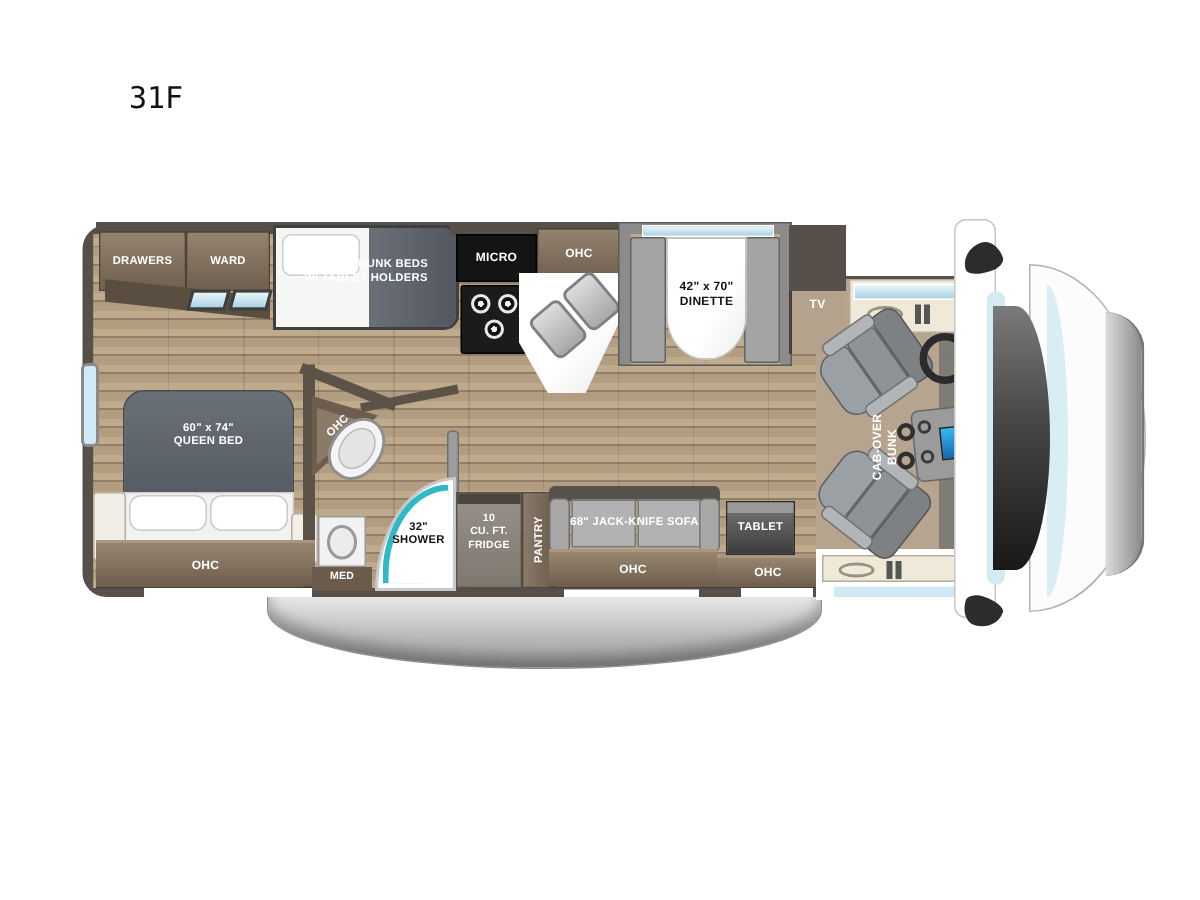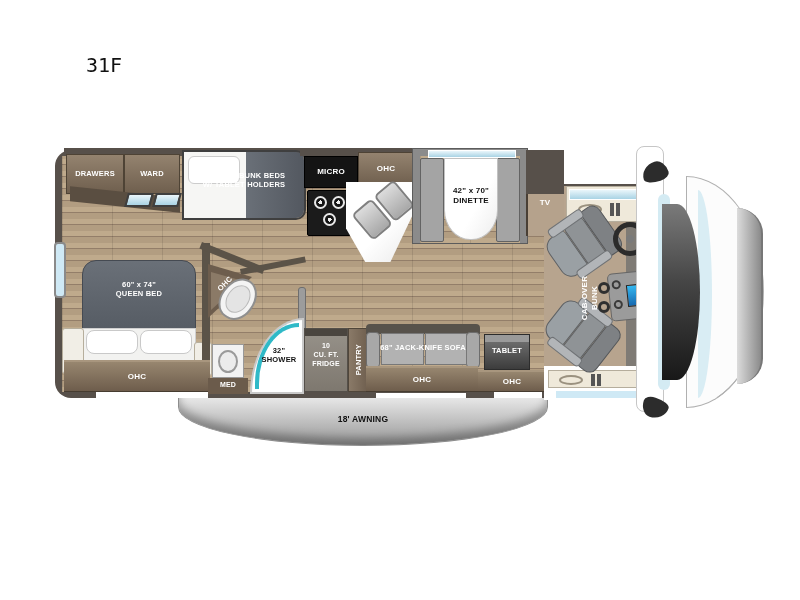--- a/index.html
+++ b/index.html
@@ -38,21 +38,20 @@
 <body>
 
 <div id="stage">
 
   <div class="a" style="left:86px;top:53px;font:20px 'DejaVu Sans Mono',monospace;color:#111;">31F</div>
 
   <div class="a" style="left:178px;top:394px;width:368px;height:50px;
        background:linear-gradient(180deg,#ececec,#b9b9b9 60%,#9a9a9a);
        border:1px solid #8d8d8d;border-radius:0 0 190px 190px / 0 0 40px 40px;
        box-shadow:inset 0 -7px 9px rgba(0,0,0,.28);"></div>
-  <div class="a lbl lblk" style="left:258px;top:414px;width:210px;font-size:8.5px;">18' AWNING</div>
 
   <div class="a" style="left:686px;top:176px;width:78px;height:232px;background:#fcfcfc;
        border:1px solid #b0b0b0;border-radius:0 78px 78px 0 / 0 116px 116px 0;box-sizing:border-box;"></div>
   <div class="a" style="left:737px;top:208px;width:26px;height:176px;
        background:linear-gradient(90deg,#dcdcdc,#8a8a8a);border-right:2px solid #777;
        border-radius:0 90px 90px 0 / 0 88px 88px 0;box-sizing:border-box;"></div>
   <div class="a" style="left:698px;top:190px;width:14px;height:208px;background:#d9edf4;
        border-radius:0 100% 100% 0 / 0 50% 50% 0;"></div>
 
   <div class="a wall" style="left:55px;top:150px;width:596px;height:248px;border-radius:16px 0 0 16px;"></div>

